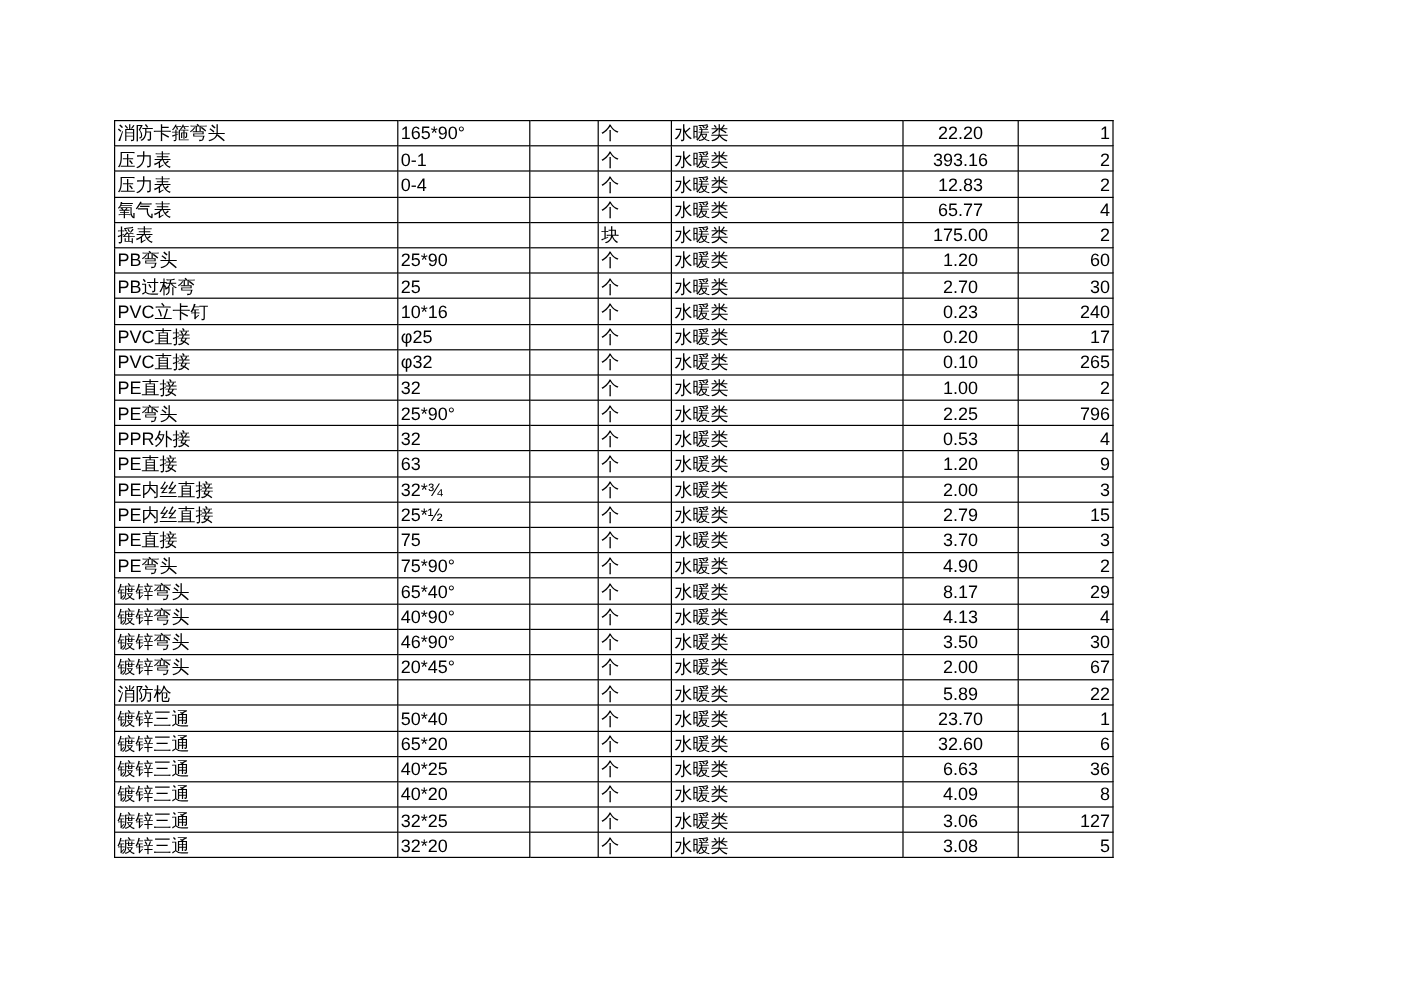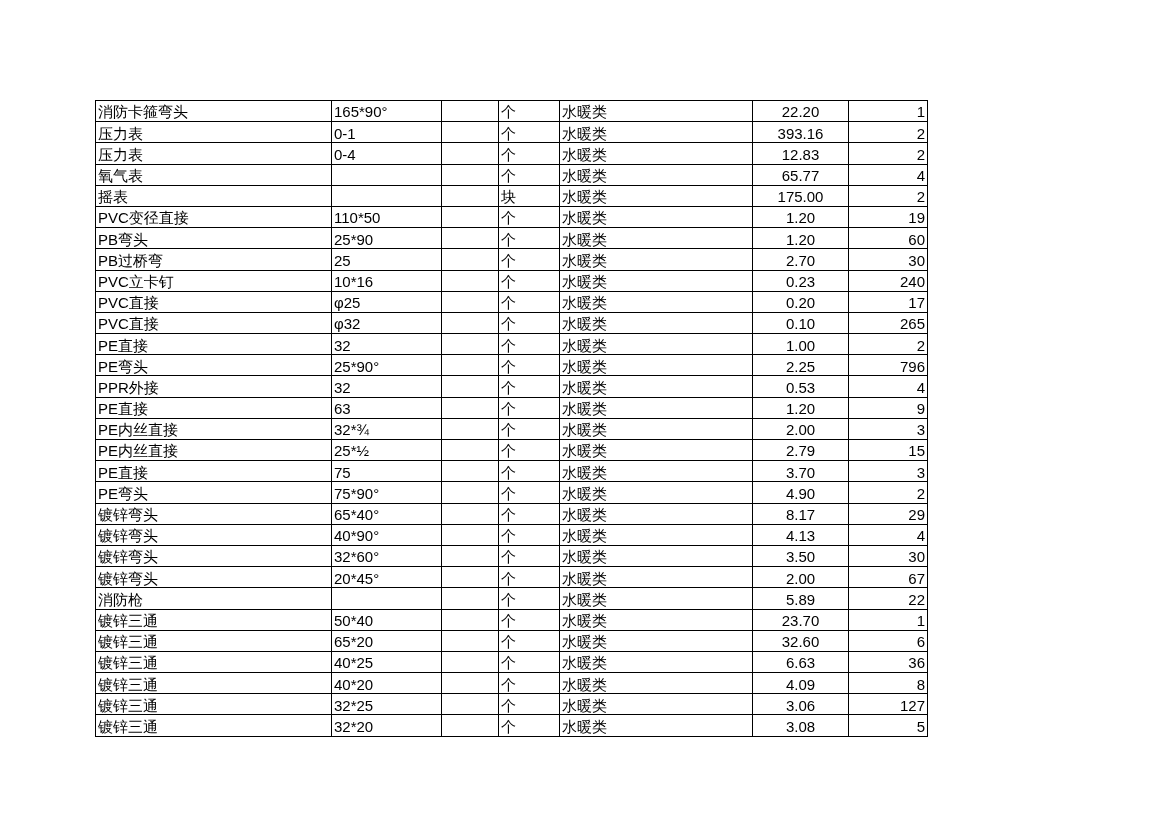--- a/index.html
+++ b/index.html
@@ -87,29 +87,20 @@
         <tr>
     <td class="c-name">摇表</td>
     <td class="c-spec"></td>
     <td class="c-blank"></td>
     <td class="c-unit">块</td>
     <td class="c-cat">水暖类</td>
     <td class="c-price">175.00</td>
     <td class="c-qty">2</td>
   </tr>
         <tr>
-    <td class="c-name">PVC变径直接</td>
-    <td class="c-spec">110*50</td>
-    <td class="c-blank"></td>
-    <td class="c-unit">个</td>
-    <td class="c-cat">水暖类</td>
-    <td class="c-price">1.20</td>
-    <td class="c-qty">19</td>
-  </tr>
-        <tr>
     <td class="c-name">PB弯头</td>
     <td class="c-spec">25*90</td>
     <td class="c-blank"></td>
     <td class="c-unit">个</td>
     <td class="c-cat">水暖类</td>
     <td class="c-price">1.20</td>
     <td class="c-qty">60</td>
   </tr>
         <tr>
     <td class="c-name">PB过桥弯</td>
@@ -232,21 +223,21 @@
     <td class="c-name">镀锌弯头</td>
     <td class="c-spec">40*90°</td>
     <td class="c-blank"></td>
     <td class="c-unit">个</td>
     <td class="c-cat">水暖类</td>
     <td class="c-price">4.13</td>
     <td class="c-qty">4</td>
   </tr>
         <tr>
     <td class="c-name">镀锌弯头</td>
-    <td class="c-spec">32*60°</td>
+    <td class="c-spec">46*90°</td>
     <td class="c-blank"></td>
     <td class="c-unit">个</td>
     <td class="c-cat">水暖类</td>
     <td class="c-price">3.50</td>
     <td class="c-qty">30</td>
   </tr>
         <tr>
     <td class="c-name">镀锌弯头</td>
     <td class="c-spec">20*45°</td>
     <td class="c-blank"></td>

